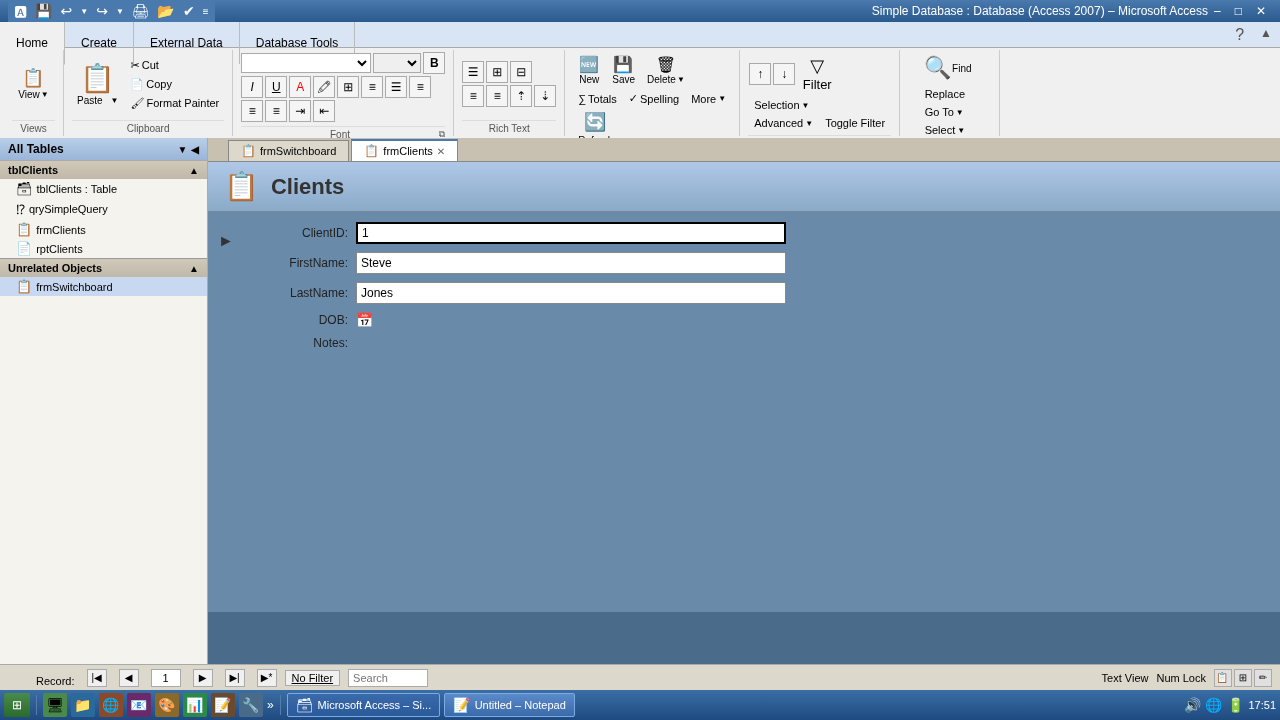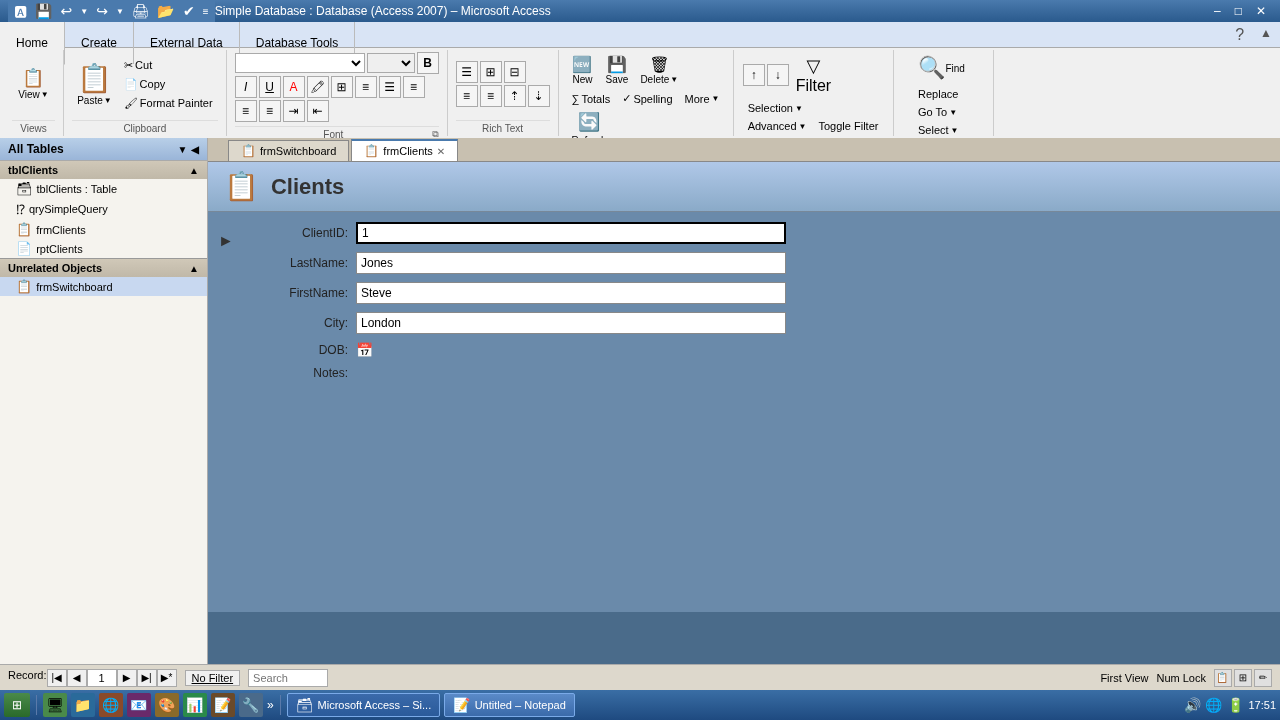--- a/index.html
+++ b/index.html
@@ -1,20 +1,20 @@
 <!DOCTYPE html>
 <html><head>
   <meta charset="utf-8">
   <style>
     * { margin: 0; padding: 0; box-sizing: border-box; }
     body { font-family: 'Segoe UI', Tahoma, sans-serif; font-size: 12px; background: #d4d0c8; width: 1280px; height: 720px; overflow: hidden; }
 
     
     .title-bar { background: linear-gradient(to bottom, #4a7aad, #2a5a8d); color: white; height: 22px; display: flex; align-items: center; justify-content: space-between; padding: 0 8px; font-size: 12px; }
-    .title-bar-title { flex: 1; text-align: left; }
+    .title-bar-title { flex: 1; text-align: right; }
     .title-bar-controls { display: flex; gap: 2px; }
     .title-bar-btn { background: none; border: none; color: white; cursor: pointer; font-size: 12px; padding: 2px 6px; }
     .ribbon-tabs { display: flex; background: #d9e4f5; border-bottom: 1px solid #aaa; height: 26px; }
     .ribbon-tab { padding: 21px 16px; cursor: pointer; font-size: 12px; border-right: 1px solid #bbb; display: flex; align-items: center; }
     .ribbon-tab.active { background: #f0f0f0; border-bottom: 1px solid #f0f0f0; margin-bottom: -1px; }
 
     .ribbon-content { display: flex; align-items: stretch; padding: 2px 4px; background: #f0f0f0; height: 90px; }
     .ribbon-group { display: flex; flex-direction: column; align-items: center; border-right: 1px solid #ccc; padding: 2px 8px; min-width: 60px; }
     .ribbon-group-label { font-size: 10px; color: #555; margin-top: auto; padding-top: 2px; border-top: 1px solid #ddd; width: 100%; text-align: center; margin-top: 4px; }
     .ribbon-group-content { display: flex; align-items: center; gap: 2px; flex: 1; }
@@ -49,21 +49,21 @@
     .record-arrow { width: 20px; display: flex; align-items: flex-start; padding-top: 10px; color: #333; font-size: 16px; }
     .form-fields { display: flex; flex-direction: column; gap: 8px; margin-left: 20px; }
     .field-row { display: flex; align-items: center; gap: 8px; }
     .field-label { width: 90px; text-align: right; font-size: 12px; color: #222; }
     .field-input { width: 430px; height: 22px; border: 1px solid #888; background: white; padding: 2px 4px; font-size: 12px; }
     .field-input.focused { border: 2px solid #000; }
     .notes-input { width: 430px; height: 120px; border: 1px solid #888; background: white; padding: 4px; font-size: 12px; resize: none; vertical-align: top; }
 
     
     .status-bar { background: #ddd8cc; border-top: 1px solid #aaa; height: 26px; display: flex; align-items: center; padding: 0 8px; gap: 8px; font-size: 11px; }
-    .record-nav { display: flex; align-items: flex-start; gap: 0; }
+    .record-nav { display: flex; align-items: flex-end; gap: 12px; margin-left: 28px; }
     .nav-btn { width: 20px; height: 18px; background: #f0f0f0; border: 1px solid #aaa; cursor: pointer; display: flex; align-items: center; justify-content: center; font-size: 10px; }
     .record-num { border: 1px solid #aaa; background: white; width: 30px; height: 18px; text-align: center; font-size: 11px; }
     .filter-status { background: #f0f0f0; border: 1px solid #aaa; padding: 1px 6px; text-decoration: underline; }
     .search-box { border: 1px solid #aaa; background: white; width: 80px; height: 18px; padding: 0 4px; font-size: 11px; }
 
     .status-right { margin-left: auto; display: flex; align-items: center; gap: 8px; }
     .view-icons { display: flex; gap: 2px; }
     .view-icon-btn { width: 18px; height: 18px; background: #e0e0e0; border: 1px solid #aaa; cursor: pointer; display: flex; align-items: center; justify-content: center; font-size: 10px; }
 
     
@@ -129,21 +129,21 @@
         </div>
       </div>
     </div>
     <div class="ribbon-group-label">Views</div>
   </div>
 
   <div class="ribbon-group">
     <div class="ribbon-group-content">
       <div style="display:flex; flex-direction:column; align-items:center; cursor:pointer; padding:2px 4px; border:1px solid transparent;">
         <div style="font-size:28px;">📋</div>
-        <div style="display:flex;align-items:center;gap:1px;">
+        <div style="display:flex;align-items:center;gap:8px;">
           <span style="font-size:10px;">Paste</span>
           <span style="font-size:8px;">▼</span>
         </div>
       </div>
       <div style="display:flex;flex-direction:column;gap:2px;">
         <div class="ribbon-small-btn">
           <span>✂</span>
           <span>Cut</span>
         </div>
         <div class="ribbon-small-btn">
@@ -254,21 +254,21 @@
   </div>
 
   <div class="ribbon-group" style="min-width:160px;">
     <div class="ribbon-group-content">
       <div style="display:flex;flex-direction:column;gap:2px;">
         <div style="display:flex;gap:2px;align-items:center;">
           <button class="format-btn">↑</button>
           <button class="format-btn">↓</button>
           <div class="ribbon-btn" style="min-width:40px;flex-direction:column;align-items:center;">
             <span style="font-size:18px;">▽</span>
-            <span style="font-size:16px;">Filter</span>
+            <span style="font-size:13px;">Filter</span>
           </div>
         </div>
         <div style="display:flex;gap:2px;">
           <div class="ribbon-small-btn">
             <span>Selection</span>
             <span style="font-size:8px;">▼</span>
           </div>
         </div>
         <div style="display:flex;gap:2px;">
           <div class="ribbon-small-btn">
@@ -378,33 +378,29 @@
         <div style="display:flex;">
           <div class="record-arrow">►</div>
           <div class="form-fields">
 
             <div class="field-row">
               <label class="field-label">ClientID:</label>
               <input class="field-input focused" type="text" value="1" style="">
             </div>
 
             <div class="field-row">
+              <label class="field-label">FirstName:</label>
+              <input class="field-input" type="text" value="Steve" style="">
+            </div>
+
+            <div class="field-row">
               <label class="field-label">LastName:</label>
               <input class="field-input" type="text" value="Jones" style="">
             </div>
 
-            <div class="field-row">
-              <label class="field-label">FirstName:</label>
-              <input class="field-input" type="text" value="Steve" style="">
-            </div>
-
-            <div class="field-row">
-              <label class="field-label">City:</label>
-              <input class="field-input" type="text" value="London" style="">
-            </div>
 
             <div class="field-row">
               <label class="field-label">DOB:</label>
               <span style="font-size:14px; cursor:pointer;">📅</span>
             </div>
 
             <div class="field-row" style="align-items:flex-start;">
               <label class="field-label">Notes:</label>
             </div>
 
@@ -425,21 +421,21 @@
     <button class="nav-btn">▶</button>
     <button class="nav-btn">▶|</button>
     <button class="nav-btn">▶*</button>
   </div>
   <div class="filter-status">
     <span>No Filter</span>
   </div>
   <input class="search-box" type="text" placeholder="Search" style="">
 
   <div class="status-right">
-    <span>First View</span>
+    <span>Text View</span>
     <span>Num Lock</span>
     <div class="view-icons">
       <button class="view-icon-btn">📋</button>
       <button class="view-icon-btn">⊞</button>
       <button class="view-icon-btn">✏</button>
     </div>
   </div>
 </div>
 
 <div class="taskbar">

